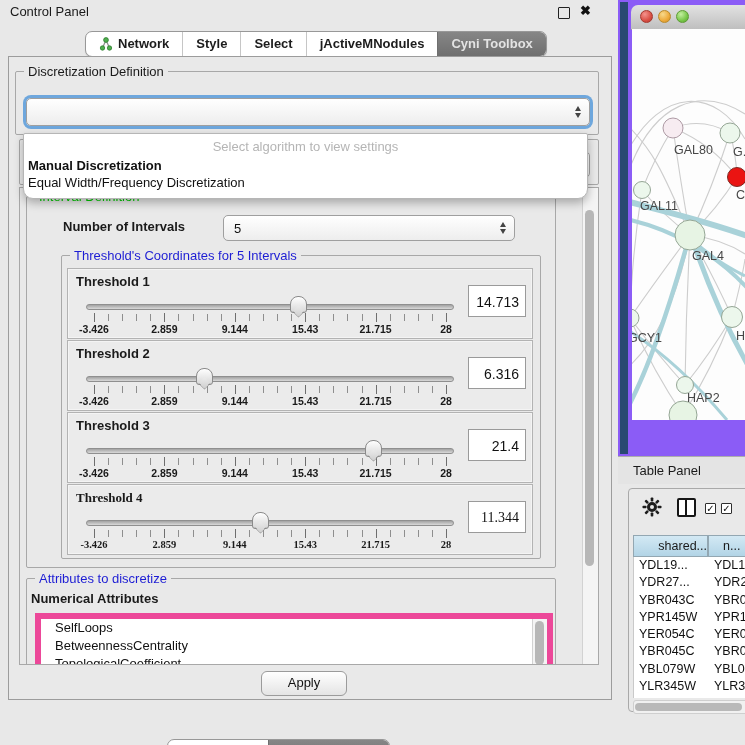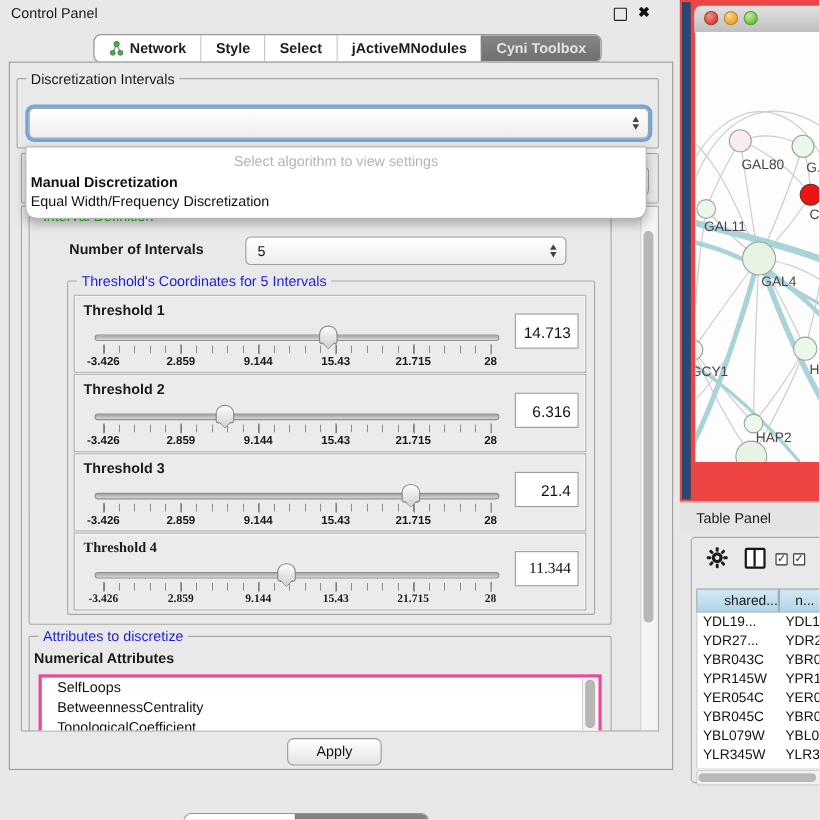--- a/index.html
+++ b/index.html
@@ -52,29 +52,29 @@
   .thumb:after{content:"";position:absolute;left:2.5px;bottom:-4px;width:8px;height:8px;
          background:linear-gradient(135deg,#ececec,#cfcfcf);border:1px solid #8a8a8a;border-top:none;border-left:none;
          transform:rotate(45deg);border-radius:1px;}
   .ticks{position:absolute;left:8px;right:8px;top:23px;height:7px;
          background:repeating-linear-gradient(90deg,#8e8e8e 0,#8e8e8e 1px,transparent 1px,transparent 4%);}
   .mt{position:absolute;top:22px;width:1px;height:9px;background:#6e6e6e;}
   .tl{position:absolute;top:32px;transform:translateX(-50%);font-size:10.5px;font-weight:bold;color:#1a1a1a;white-space:nowrap;}
   .value-box{position:absolute;right:6px;top:16px;width:58px;height:32px;background:#fff;border:1px solid #9a9a9a;
              font-size:14px;text-align:right;line-height:32px;padding-right:6px;box-sizing:border-box;}
   
-  #attr-list{position:absolute;left:8px;top:34px;width:506px;height:60px;background:#fff;border:3px solid #ec4899;overflow:hidden;}
+  #attr-list{position:absolute;left:8px;top:34px;width:506px;height:60px;background:#fff;border:6px solid #ec4899;overflow:hidden;}
   #attr-list .li{padding-left:14px;font-size:13px;line-height:18px;white-space:nowrap;}
   
   #apply-btn{left:252px;top:614px;width:84px;height:23px;border:1px solid #9b9b9b;border-radius:6px;
              background:linear-gradient(#ffffff,#e4e4e4);font-size:13px;text-align:center;line-height:22px;color:#111;}
   
   .net-ico{width:14px;height:14px;display:inline-block;}
   
-  #net-window{left:618px;top:0;width:127px;height:456px;background:#ef4444;}
+  #net-window{left:618px;top:0;width:127px;height:456px;background:#8b5cf6;}
   #net-window .dark-edge{position:absolute;left:2px;top:2px;bottom:2px;width:8px;background:#294972;}
   #net-titlebar{position:absolute;left:13px;top:5px;right:0;height:24px;border-radius:7px 0 0 0;
                 background:linear-gradient(#e2e2e2,#bfbfbf);border-bottom:1px solid #9a9a9a;}
   .light{position:absolute;top:5px;width:13px;height:13px;border-radius:50%;box-sizing:border-box;}
   .light.red{left:9px;background:radial-gradient(circle at 35% 30%,#f4938d,#d94f44 60%,#b03a30);border:1px solid #a5372d;}
   .light.yellow{left:27px;background:radial-gradient(circle at 35% 30%,#f7d98c,#edaa3b 60%,#c98c27);border:1px solid #b98a2a;}
   .light.green{left:45px;background:radial-gradient(circle at 35% 30%,#c4efa0,#78c749 60%,#58a332);border:1px solid #5d9b35;}
   #net-canvas{position:absolute;left:14px;top:29px;width:113px;height:391px;background:#fdfdfd;overflow:hidden;}
   #tp-header{left:618px;top:456px;width:127px;height:28px;background:#e4e4e4;border-top:1px solid #adadad;
              font-size:13px;color:#1a1a1a;line-height:28px;padding-left:15px;box-sizing:border-box;}
@@ -129,21 +129,21 @@
           </div>
         <div class="seg-item sel">
             <span>Cyni Toolbox</span>
           </div>
       </div>
     </div>
 
     <div id="content" class="abs">
 
       <div class="group" style="left:6px;top:14px;width:582px;height:62px;">
-        <span class="group-title t-black">Discretization Intervals</span>
+        <span class="group-title t-black">Discretization Definition</span>
         <div class="combo focus-ring" style="left:10px;top:26px;width:562px;height:26px;">
           <span class="spin"></span>
         </div>
       </div>
 
       <div id="popup" class="abs">
         <div class="prompt">Select algorithm to view settings</div>
         <div class="opt b">Manual Discretization</div>
         <div class="opt r">Equal Width/Frequency Discretization</div>
       </div>

